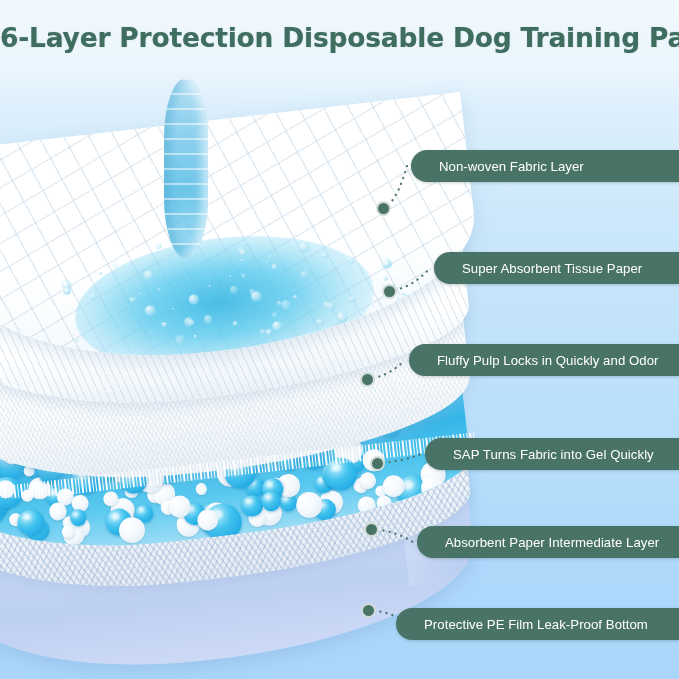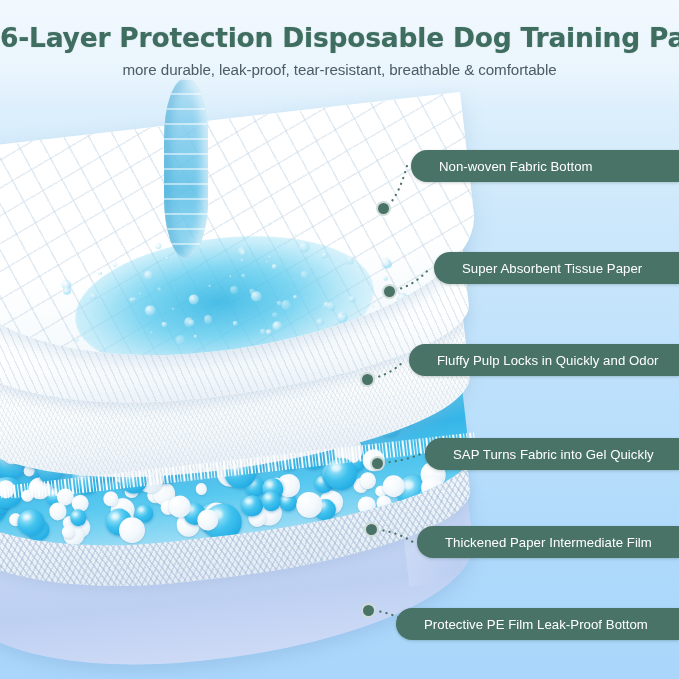--- a/index.html
+++ b/index.html
@@ -281,21 +281,20 @@
     z-index: 46;
   }
 </style>
 </head>
 <body>
 
 <div id="infographic">
 
   <div class="header">
     <h1 class="title">6-Layer Protection Disposable Dog Training Pads</h1>
-    <p class="subtitle">more durable, leak-proof, tear-resistant, breathable &amp; comfortable</p>
   </div>
 
   <div class="product">
 
     <div class="layer pe-film"></div>
     <div class="layer paper-mid"></div>
 
     <div class="layer sap-layer">
       <div id="bead-field">
           <div class="bead white" style="width: 22.7026px; height: 22.7026px; left: 33.2423px; top: 61.358px;"></div>
@@ -520,21 +519,21 @@
           <div class="droplet" style="width: 3.97323px; height: 3.97323px; left: 207.859px; top: 129.602px; opacity: 0.65;"></div>
           <div class="droplet" style="width: 3.65846px; height: 3.65846px; left: 149.476px; top: 222.762px; opacity: 0.48;"></div>
           <div class="droplet" style="width: 9.94762px; height: 9.94762px; left: 307.453px; top: 206.902px; opacity: 0.89;"></div>
         </div>
     </div>
     <div class="water-stream"></div>
   </div>
 
   <div id="label-host">
       <div class="label-bar" style="width: 268px; top: 150px;">
-        <span>Non-woven Fabric Bottom</span>
+        <span>Non-woven Fabric Layer</span>
       </div>
       <div class="node-dot" style="left: 376px; top: 201px;"></div>
       <svg class="connector" width="48" height="66" style="left: 371px; top: 154px;">
         <path d="M 12 54 Q 25.200000000000003 49.8 36 12" fill="none" stroke="#4a7367" stroke-width="2.2" stroke-linecap="round" stroke-dasharray="0.2 6"></path>
       </svg>
       <div class="label-bar" style="width: 245px; top: 252px;">
         <span>Super Absorbent Tissue Paper</span>
       </div>
       <div class="node-dot" style="left: 382px; top: 284px;"></div>
       <svg class="connector" width="65" height="47" style="left: 377px; top: 256px;">
@@ -548,21 +547,21 @@
         <path d="M 12 31 Q 32.900000000000006 29.1 50 12" fill="none" stroke="#4a7367" stroke-width="2.2" stroke-linecap="round" stroke-dasharray="0.2 6"></path>
       </svg>
       <div class="label-bar" style="width: 254px; top: 438px;">
         <span>SAP Turns Fabric into Gel Quickly</span>
       </div>
       <div class="node-dot" style="left: 370px; top: 456px;"></div>
       <svg class="connector" width="68" height="33" style="left: 365px; top: 442px;">
         <path d="M 12 21 Q 36.2 20.1 56 12" fill="none" stroke="#4a7367" stroke-width="2.2" stroke-linecap="round" stroke-dasharray="0.2 6"></path>
       </svg>
       <div class="label-bar" style="width: 262px; top: 526px;">
-        <span>Thickened Paper Intermediate Film</span>
+        <span>Absorbent Paper Intermediate Layer</span>
       </div>
       <div class="node-dot" style="left: 364px; top: 522px;"></div>
       <svg class="connector" width="66" height="37" style="left: 359px; top: 517px;">
         <path d="M 12 12 Q 35.1 13.3 54 25" fill="none" stroke="#4a7367" stroke-width="2.2" stroke-linecap="round" stroke-dasharray="0.2 6"></path>
       </svg>
       <div class="label-bar" style="width: 283px; top: 608px;">
         <span>Protective PE Film Leak-Proof Bottom</span>
       </div>
       <div class="node-dot" style="left: 361px; top: 603px;"></div>
       <svg class="connector" width="66" height="38" style="left: 356px; top: 598px;">

